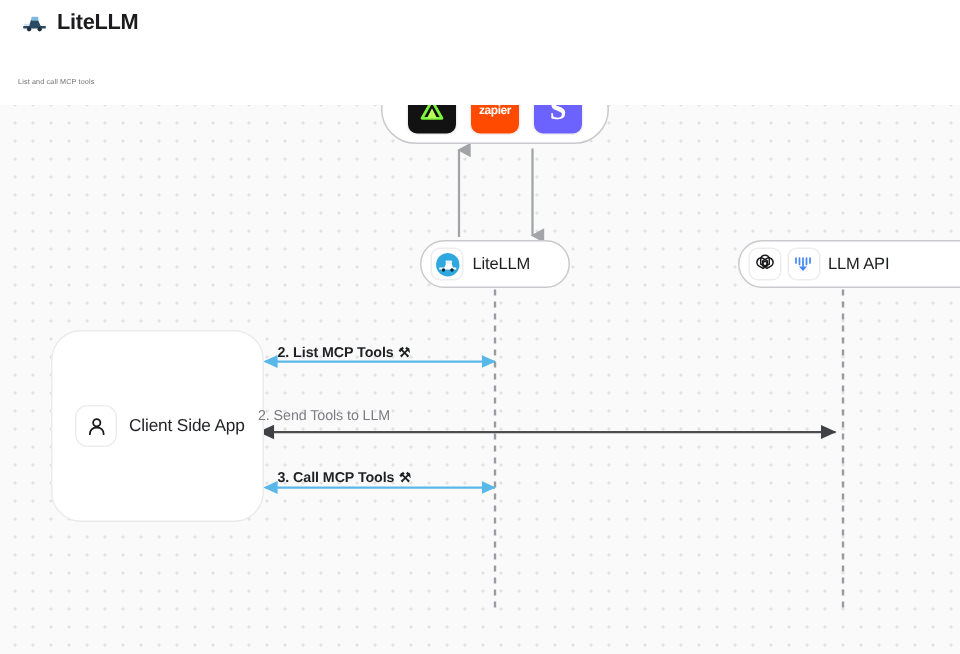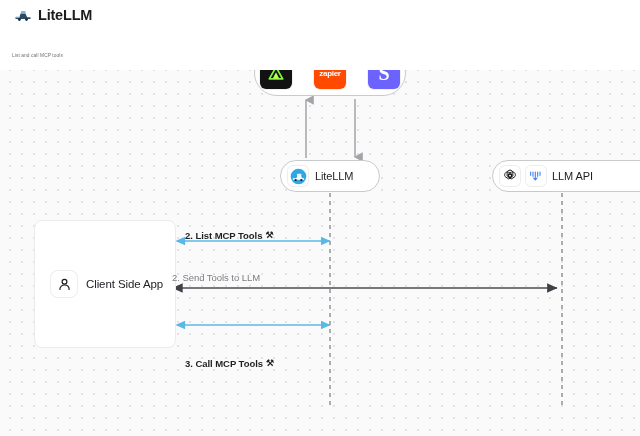--- a/index.html
+++ b/index.html
@@ -105,21 +105,21 @@
   }
   #mcp-tools-node {
     left: 254px; top: 50px;
     width: 152px; height: 46px;
     border: 1.2px solid #c9cacd;
     border-radius: 23px;
     background: #ffffff;
     display: flex;
     align-items: center;
     justify-content: center;
-    gap: 22px;
+    gap: 10px;
   }
   .tool-tile {
     width: 32px; height: 32px;
     border-radius: 6px;
     display: flex;
     align-items: center;
     justify-content: center;
     box-shadow: 0 0 0 1px rgba(0,0,0,0.06);
     overflow: hidden;
   }
@@ -182,21 +182,21 @@
     align-items: center;
     padding-left: 7px;
     gap: 6px;
   }
 
   
   #client-app-node {
     left: 34px; top: 220px;
     width: 142px; height: 128px;
     border: 1px solid #ebebed;
-    border-radius: 8px;
+    border-radius: 20px;
     background: #ffffff;
     display: flex;
     align-items: center;
     padding-left: 16px;
     gap: 9px;
   }
   #client-app-node .chip-icon {
     width: 26px; height: 26px;
     border-radius: 7px;
   }
@@ -218,21 +218,21 @@
     gap: 3px;
   }
   .edge-label.dark { color: #1f2023; }
   .edge-label.muted { color: #7b7d82; font-weight: 500; }
   .edge-label .tool-emoji {
     font-size: 9px;
     line-height: 1;
   }
   #edge-label-1 { left: 185px; top: 230px; }
   #edge-label-2 { left: 172px; top: 272px; }
-  #edge-label-3 { left: 185px; top: 313px; margin-top: 45px; }
+  #edge-label-3 { left: 185px; top: 313px; }
 </style>
 </head>
 <body>
 
 <div id="diagram-canvas"></div>
 <div id="canvas-white-top"></div>
 
 <svg class="layer" viewBox="0 0 640 436">
   <defs>
     <marker id="ah-blue-r" markerWidth="7" markerHeight="7" refX="6" refY="3.5" orient="auto">

